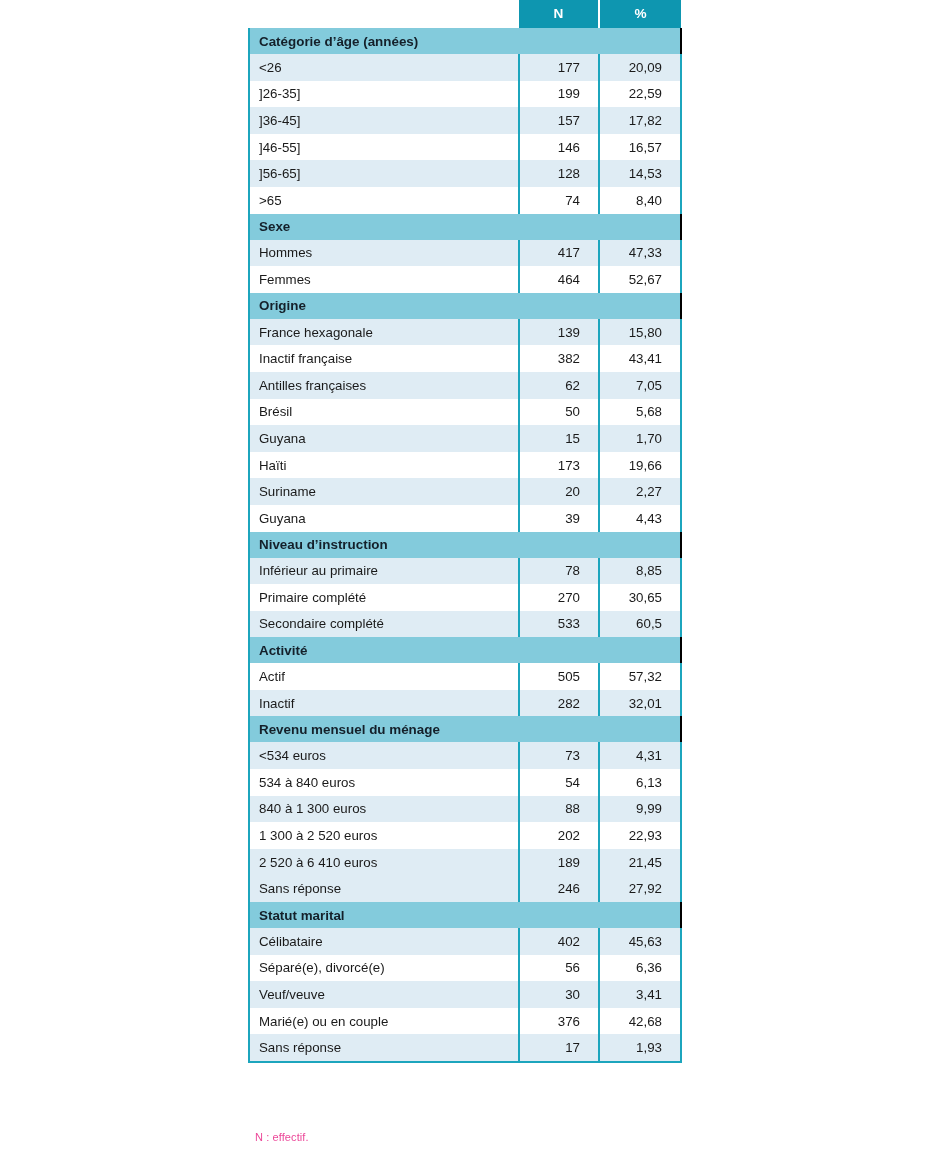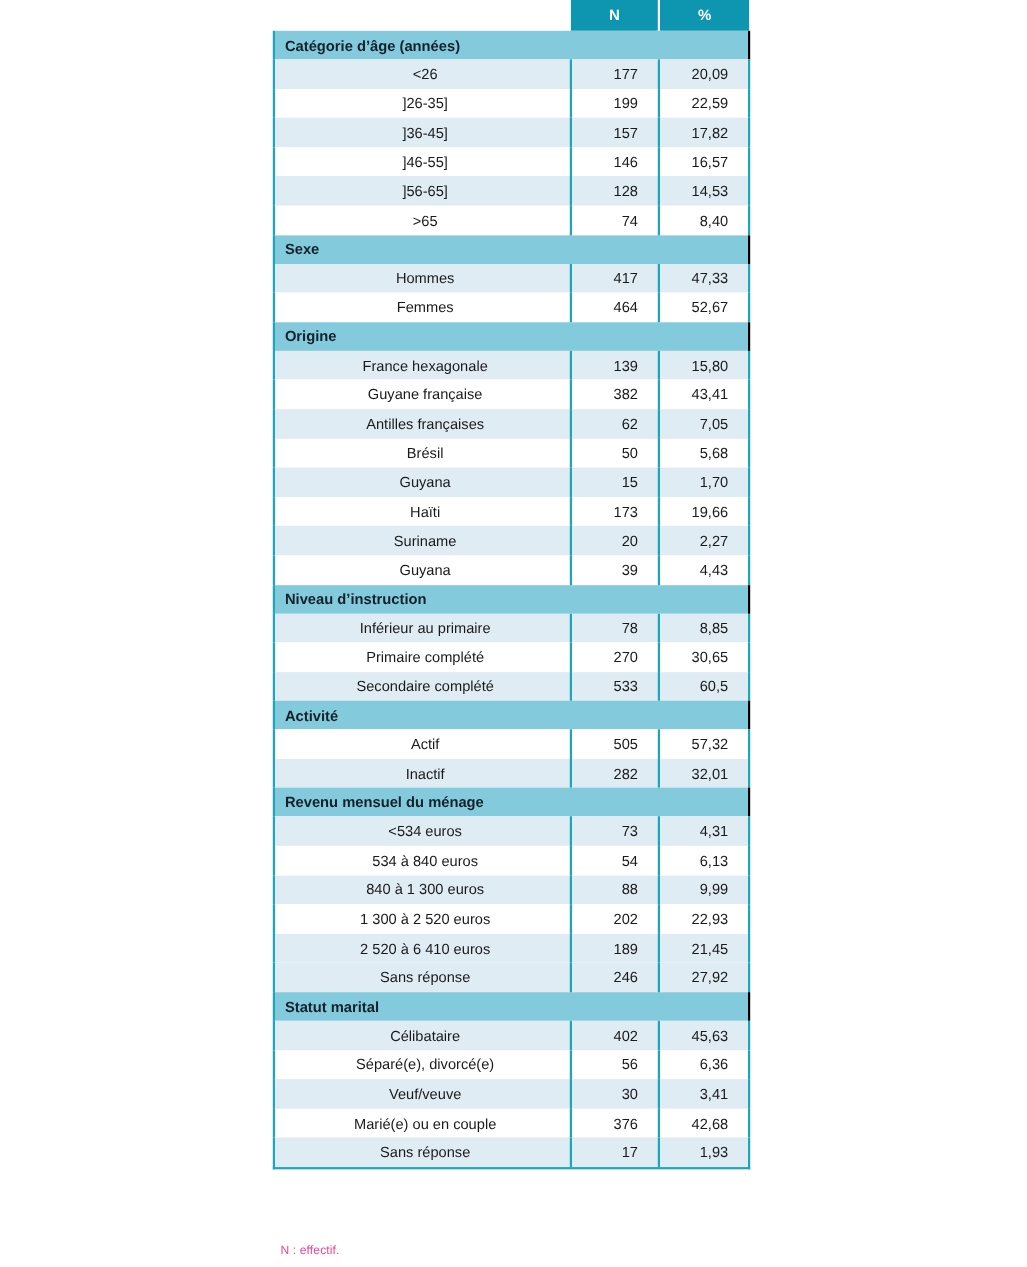--- a/index.html
+++ b/index.html
@@ -76,21 +76,21 @@
 
   
   tr.data-row td {
     height: 26.6px;
     vertical-align: middle;
     font-size: 13.3px;
     color: #1a1a1a;
   }
   tr.data-row td.lbl {
     padding: 0 4px 0 9px;
-    text-align: center;
+    text-align: left;
     border-left: 2px solid #1ca5bd;
   }
   tr.data-row td.num {
     padding: 0 18px 0 4px;
     text-align: right;
     border-left: 2px solid #1ca5bd;
   }
   tr.data-row td.num.last {
     border-right: 2px solid #1ca5bd;
   }
@@ -181,21 +181,21 @@
           </tr>
           <tr class="section-row">
             <td colspan="3">Origine</td>
           </tr>
           <tr class="data-row shade">
             <td class="lbl">France hexagonale</td>
             <td class="num">139</td>
             <td class="num last">15,80</td>
           </tr>
           <tr class="data-row plain">
-            <td class="lbl">Guyane française</td>
+            <td class="lbl">Inactif française</td>
             <td class="num">382</td>
             <td class="num last">43,41</td>
           </tr>
           <tr class="data-row shade">
             <td class="lbl">Antilles françaises</td>
             <td class="num">62</td>
             <td class="num last">7,05</td>
           </tr>
           <tr class="data-row plain">
             <td class="lbl">Brésil</td>

